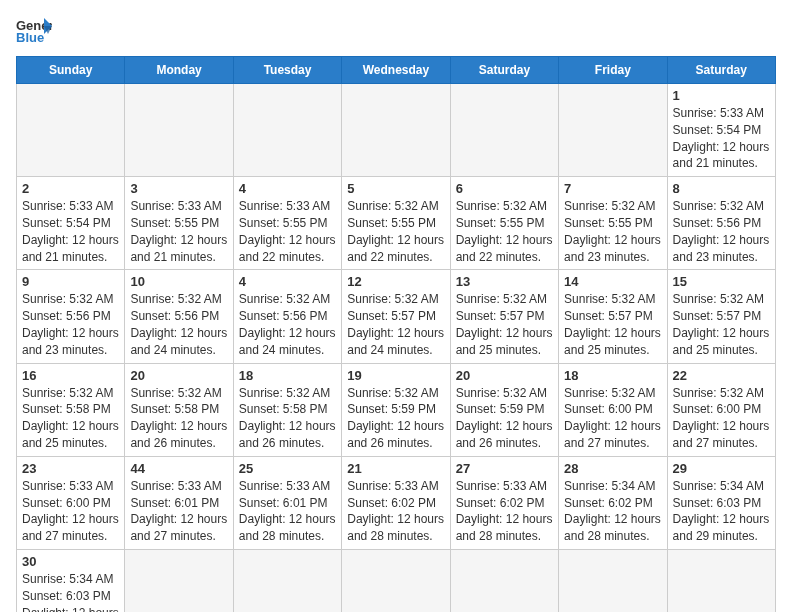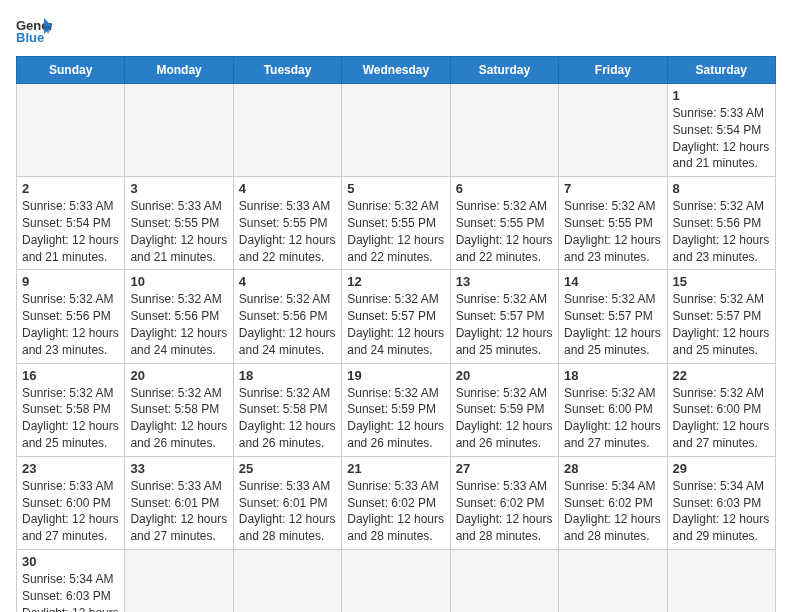--- a/index.html
+++ b/index.html
@@ -206,21 +206,21 @@
           <div class="day-number">22</div>
         <div class="day-info">Sunrise: 5:32 AM<br>Sunset: 6:00 PM<br>Daylight: 12 hours and 27 minutes.</div>
         </td>
       </tr>
       <tr>
         <td>
           <div class="day-number">23</div>
         <div class="day-info">Sunrise: 5:33 AM<br>Sunset: 6:00 PM<br>Daylight: 12 hours and 27 minutes.</div>
         </td>
         <td>
-          <div class="day-number">33</div>
+          <div class="day-number">44</div>
         <div class="day-info">Sunrise: 5:33 AM<br>Sunset: 6:01 PM<br>Daylight: 12 hours and 27 minutes.</div>
         </td>
         <td>
           <div class="day-number">25</div>
         <div class="day-info">Sunrise: 5:33 AM<br>Sunset: 6:01 PM<br>Daylight: 12 hours and 28 minutes.</div>
         </td>
         <td>
           <div class="day-number">21</div>
         <div class="day-info">Sunrise: 5:33 AM<br>Sunset: 6:02 PM<br>Daylight: 12 hours and 28 minutes.</div>
         </td>

